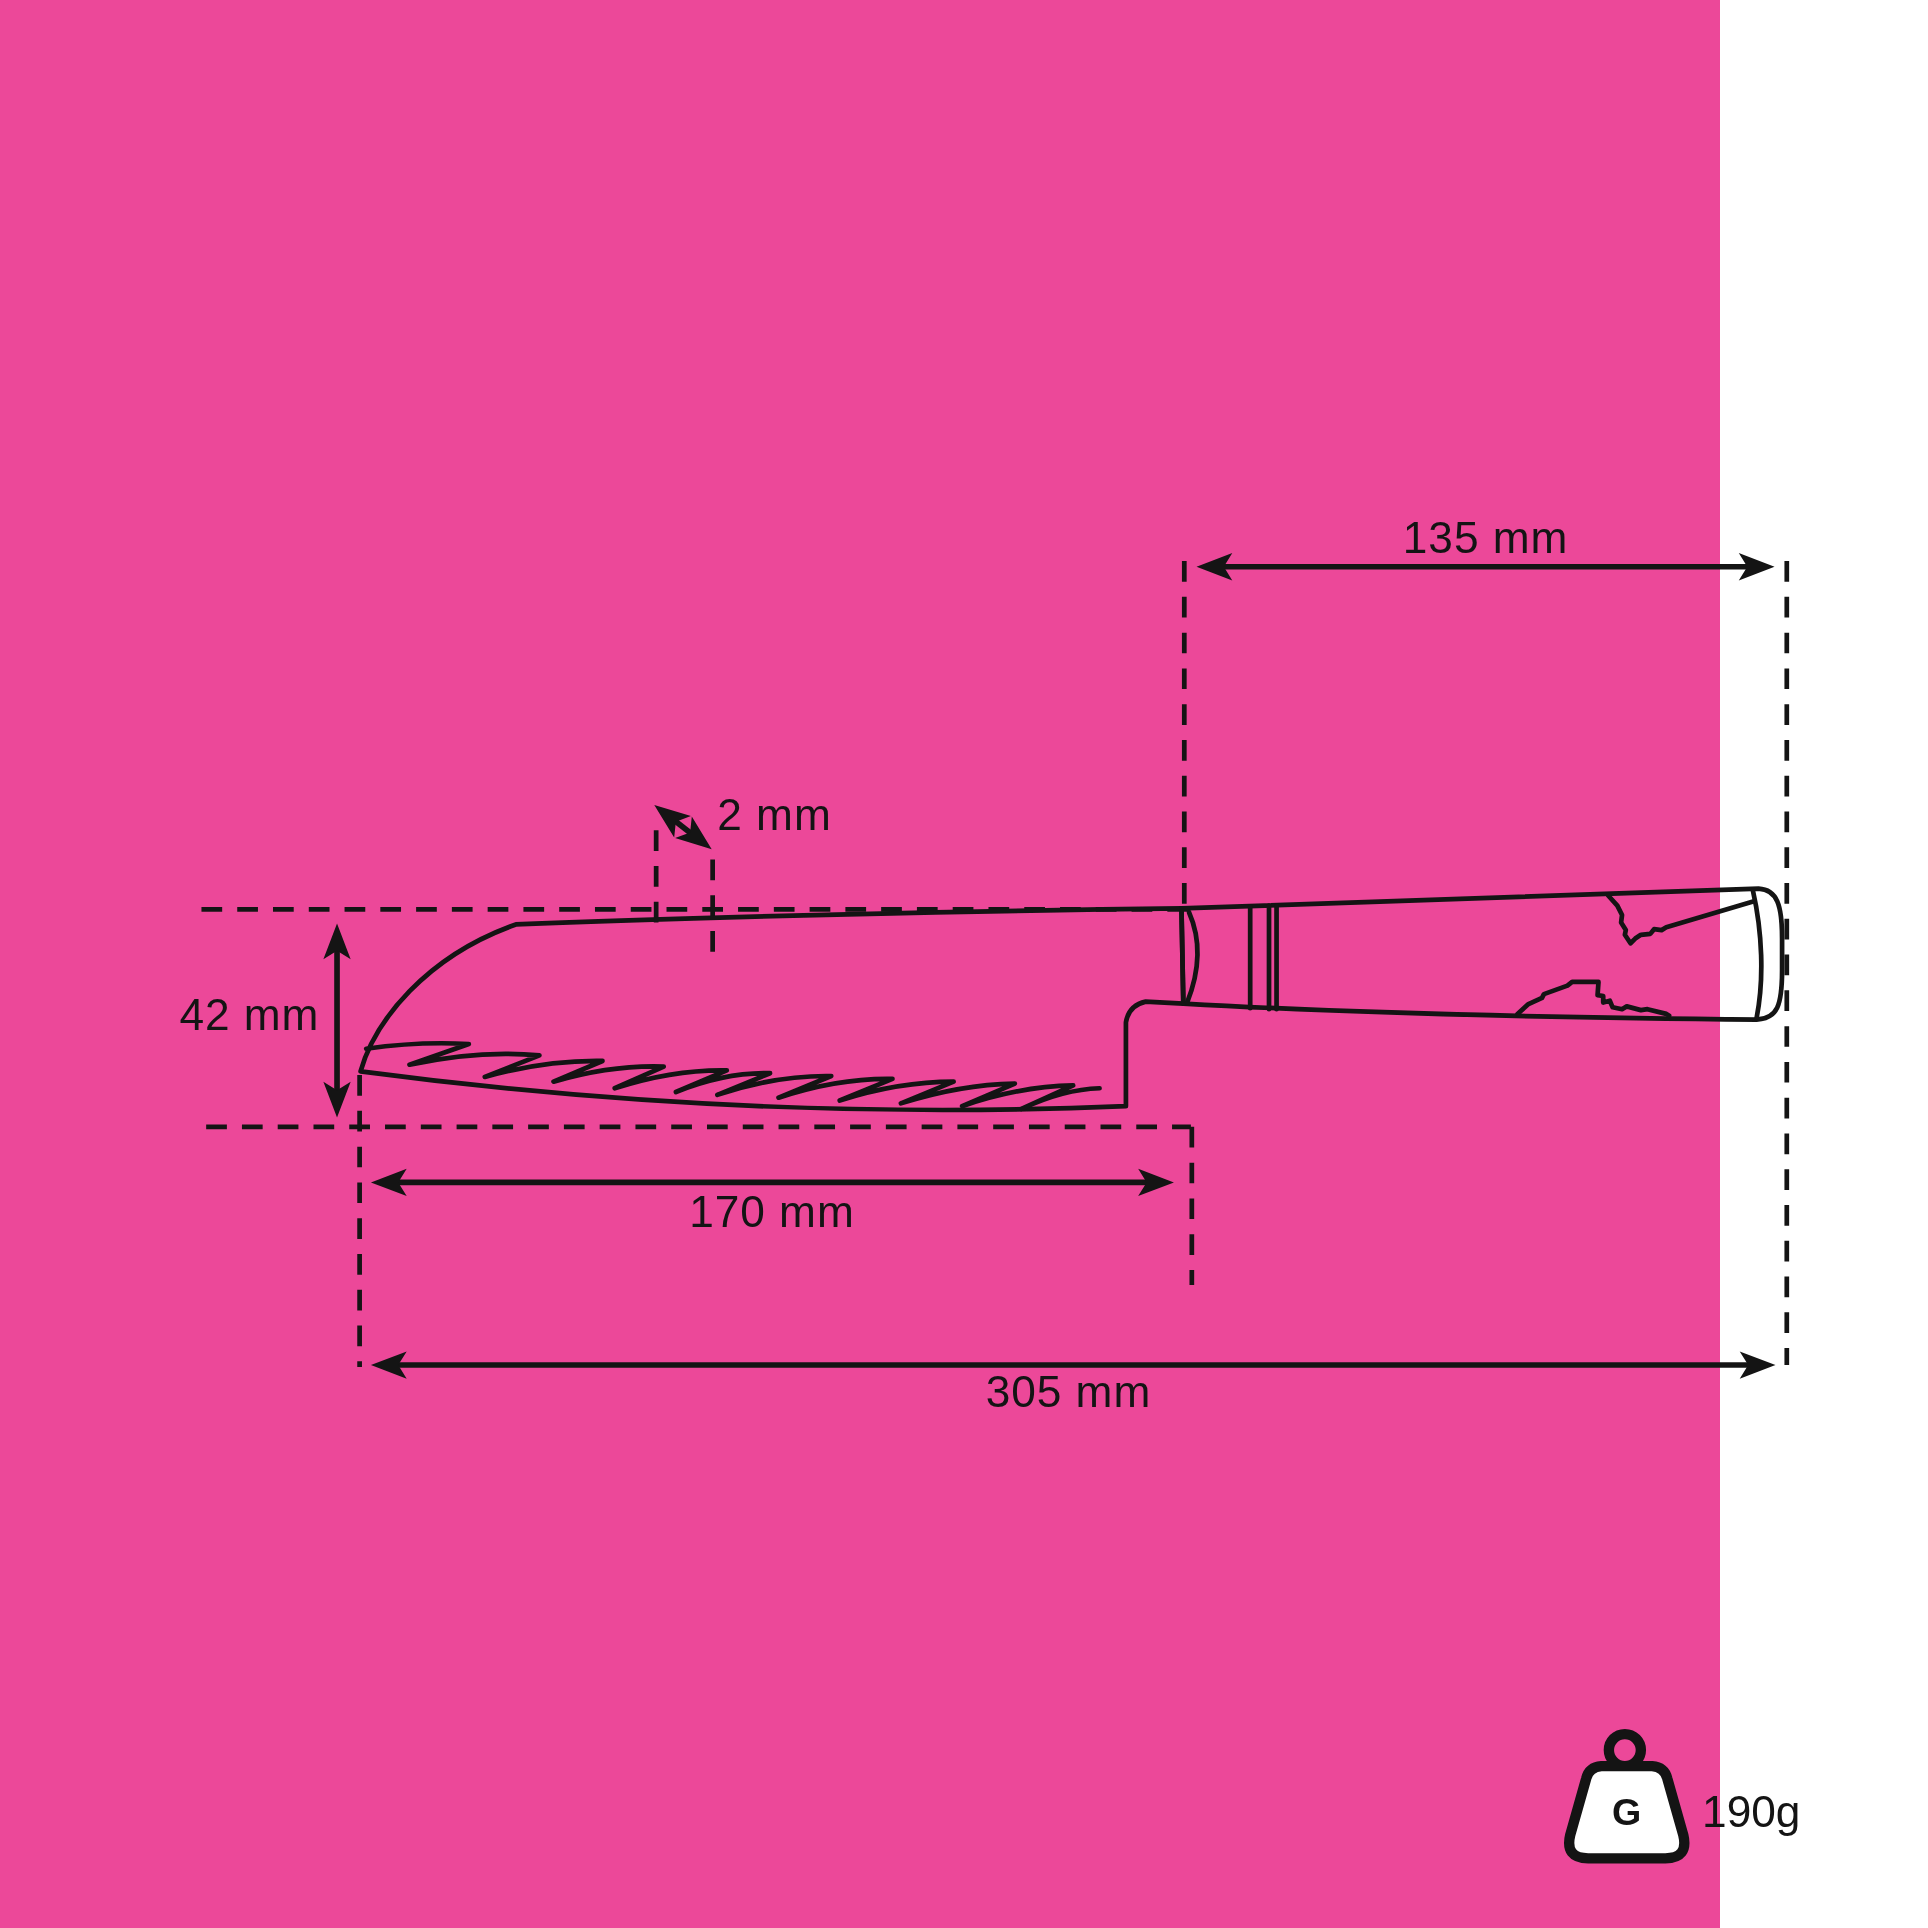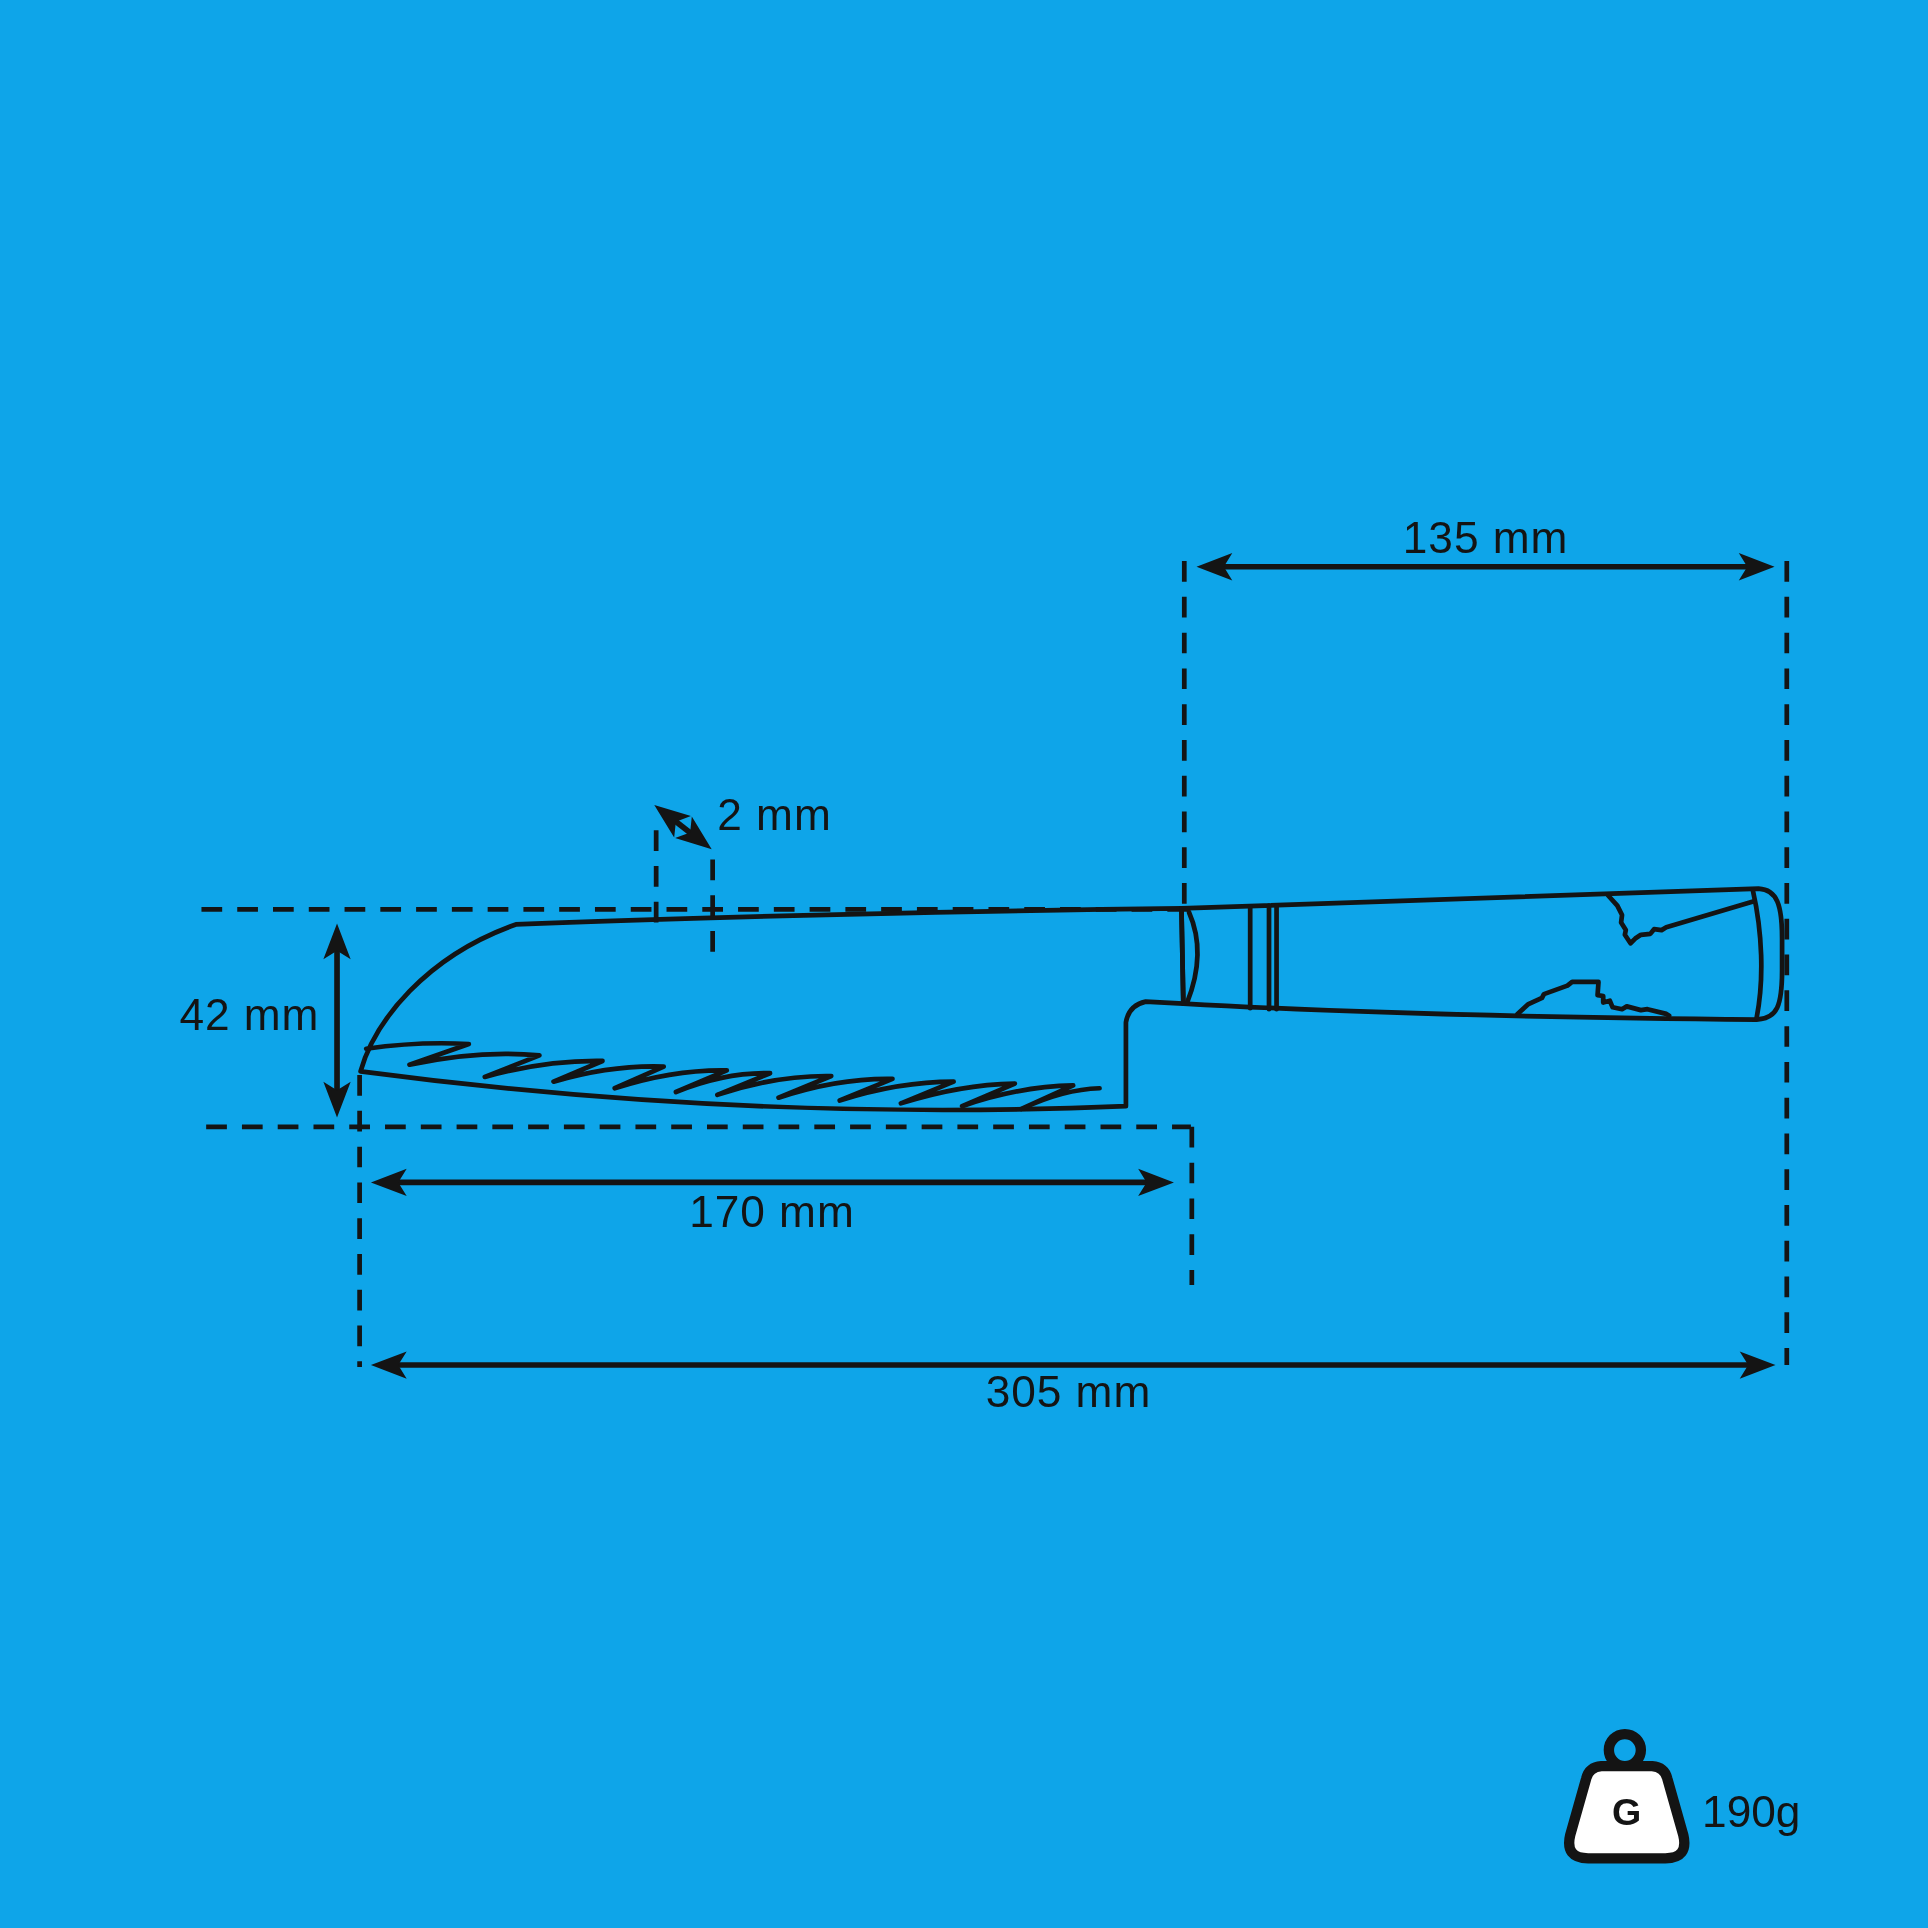--- a/index.html
+++ b/index.html
@@ -2,23 +2,23 @@
 <html style="font-size:15px"><head>
 <meta charset="utf-8">
 <style>
   html, body {
     margin: 0;
     padding: 0;
     background: #ffffff;
   }
   .stage {
     position: relative;
-    width: 1928px;
+    width: 1720px;
     height: 1928px;
-    background: #0ea5e9;
+    background: #ec4899;
     font-family: "Liberation Sans", "DejaVu Sans", sans-serif;
   }
   svg { display: block; }
   .dim-label {
     font-family: "Liberation Sans", "DejaVu Sans", sans-serif;
     font-size: 47px;
     letter-spacing: 1px;
     fill: #141414;
   }
   .weight-label {

